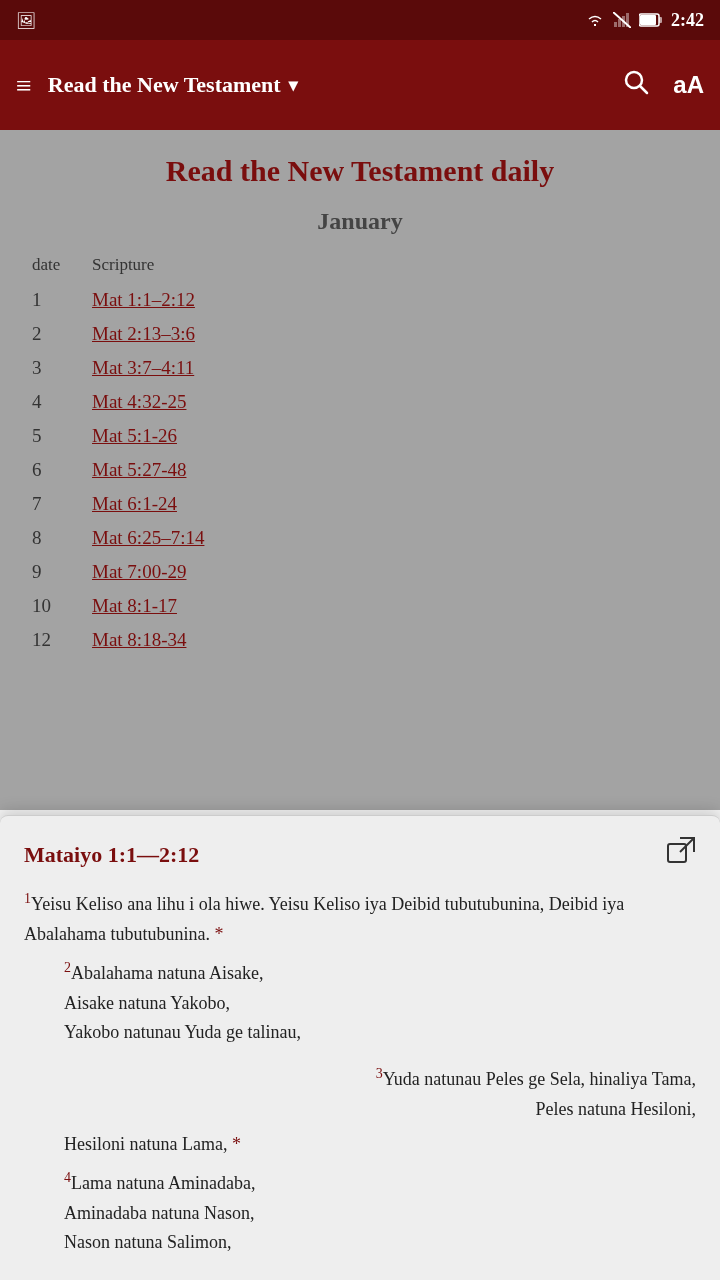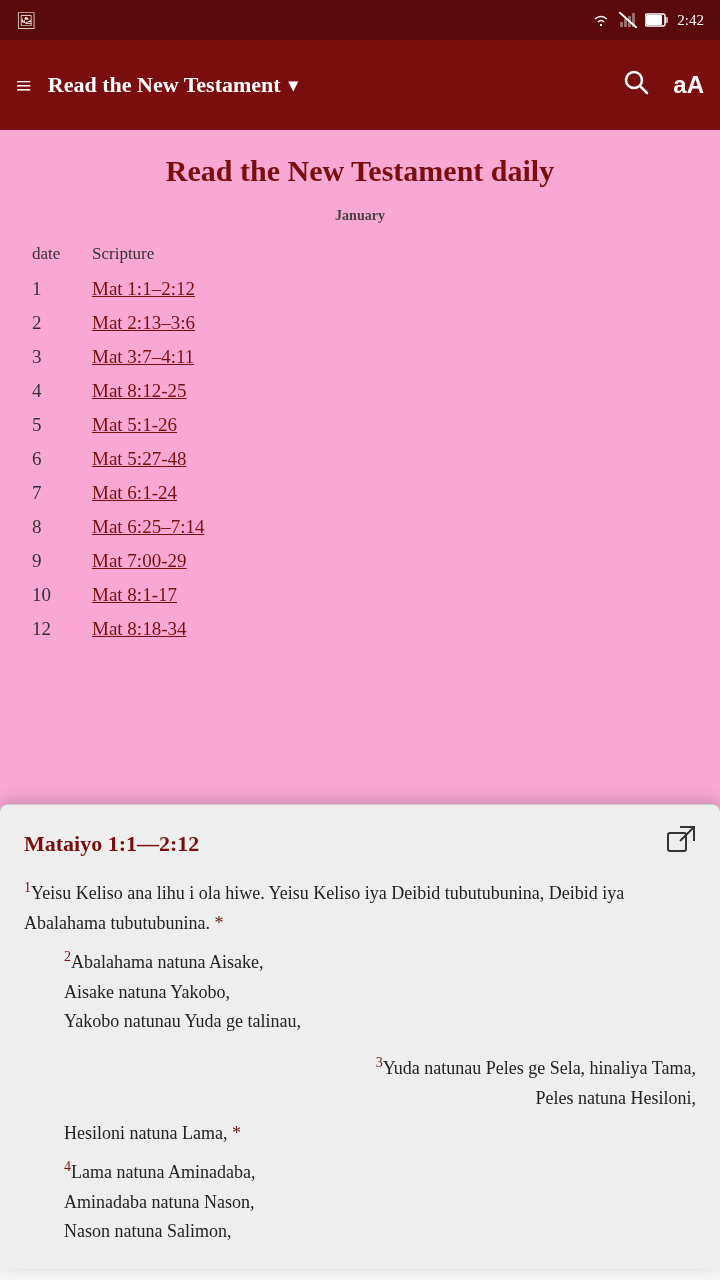--- a/index.html
+++ b/index.html
@@ -24,22 +24,22 @@
     }
     .status-left {
       display: flex;
       align-items: center;
       gap: 8px;
     }
     .status-right {
       display: flex;
       align-items: center;
       gap: 8px;
-      font-size: 15px;
-      font-weight: normal;
+      font-size: 18px;
+      font-weight: bold;
       text-align: right;
     }
 
     
     .toolbar {
       background: #7a0e0e;
       height: 90px;
       display: flex;
       align-items: center;
       padding: 0 16px;
@@ -61,34 +61,34 @@
       gap: 24px;
     }
     .toolbar-icon {
       color: white;
       font-size: 24px;
       cursor: pointer;
     }
 
     
     .main-content {
-      background: #f9a8d4;
+      background: #a3a3a3;
       padding: 24px 32px;
       min-height: 680px;
     }
     .page-title {
       text-align: center;
       font-size: 30px;
       font-weight: bold;
       color: #7a0e0e;
       margin-bottom: 20px;
     }
     .month-title {
       text-align: center;
-      font-size: 14px;
+      font-size: 24px;
       font-weight: bold;
       color: #444;
       margin-bottom: 16px;
     }
     .reading-table {
       width: 100%;
       border-collapse: collapse;
     }
     .reading-table th {
       text-align: left;
@@ -111,21 +111,21 @@
     }
     .scripture-link {
       color: #7a0e0e;
       text-decoration: underline;
       cursor: pointer;
     }
 
     
     .popup-panel {
       position: fixed;
-      bottom: 11px;
+      bottom: 0;
       left: 0;
       width: 720px;
       background: #eeeeee;
       border-top: 1px solid #ccc;
       border-radius: 8px 8px 0 0;
       padding: 20px 24px 16px 24px;
       box-shadow: 0 -4px 16px rgba(0,0,0,0.18);
       min-height: 430px;
       z-index: 100;
     }
@@ -232,21 +232,21 @@
         <tr>
           <td>2</td>
           <td><span class="scripture-link">Mat 2:13–3:6</span></td>
         </tr>
         <tr>
           <td>3</td>
           <td><span class="scripture-link">Mat 3:7–4:11</span></td>
         </tr>
         <tr>
           <td>4</td>
-          <td><span class="scripture-link">Mat 8:12-25</span></td>
+          <td><span class="scripture-link">Mat 4:32-25</span></td>
         </tr>
         <tr>
           <td>5</td>
           <td><span class="scripture-link">Mat 5:1-26</span></td>
         </tr>
         <tr>
           <td>6</td>
           <td><span class="scripture-link">Mat 5:27-48</span></td>
         </tr>
         <tr>

